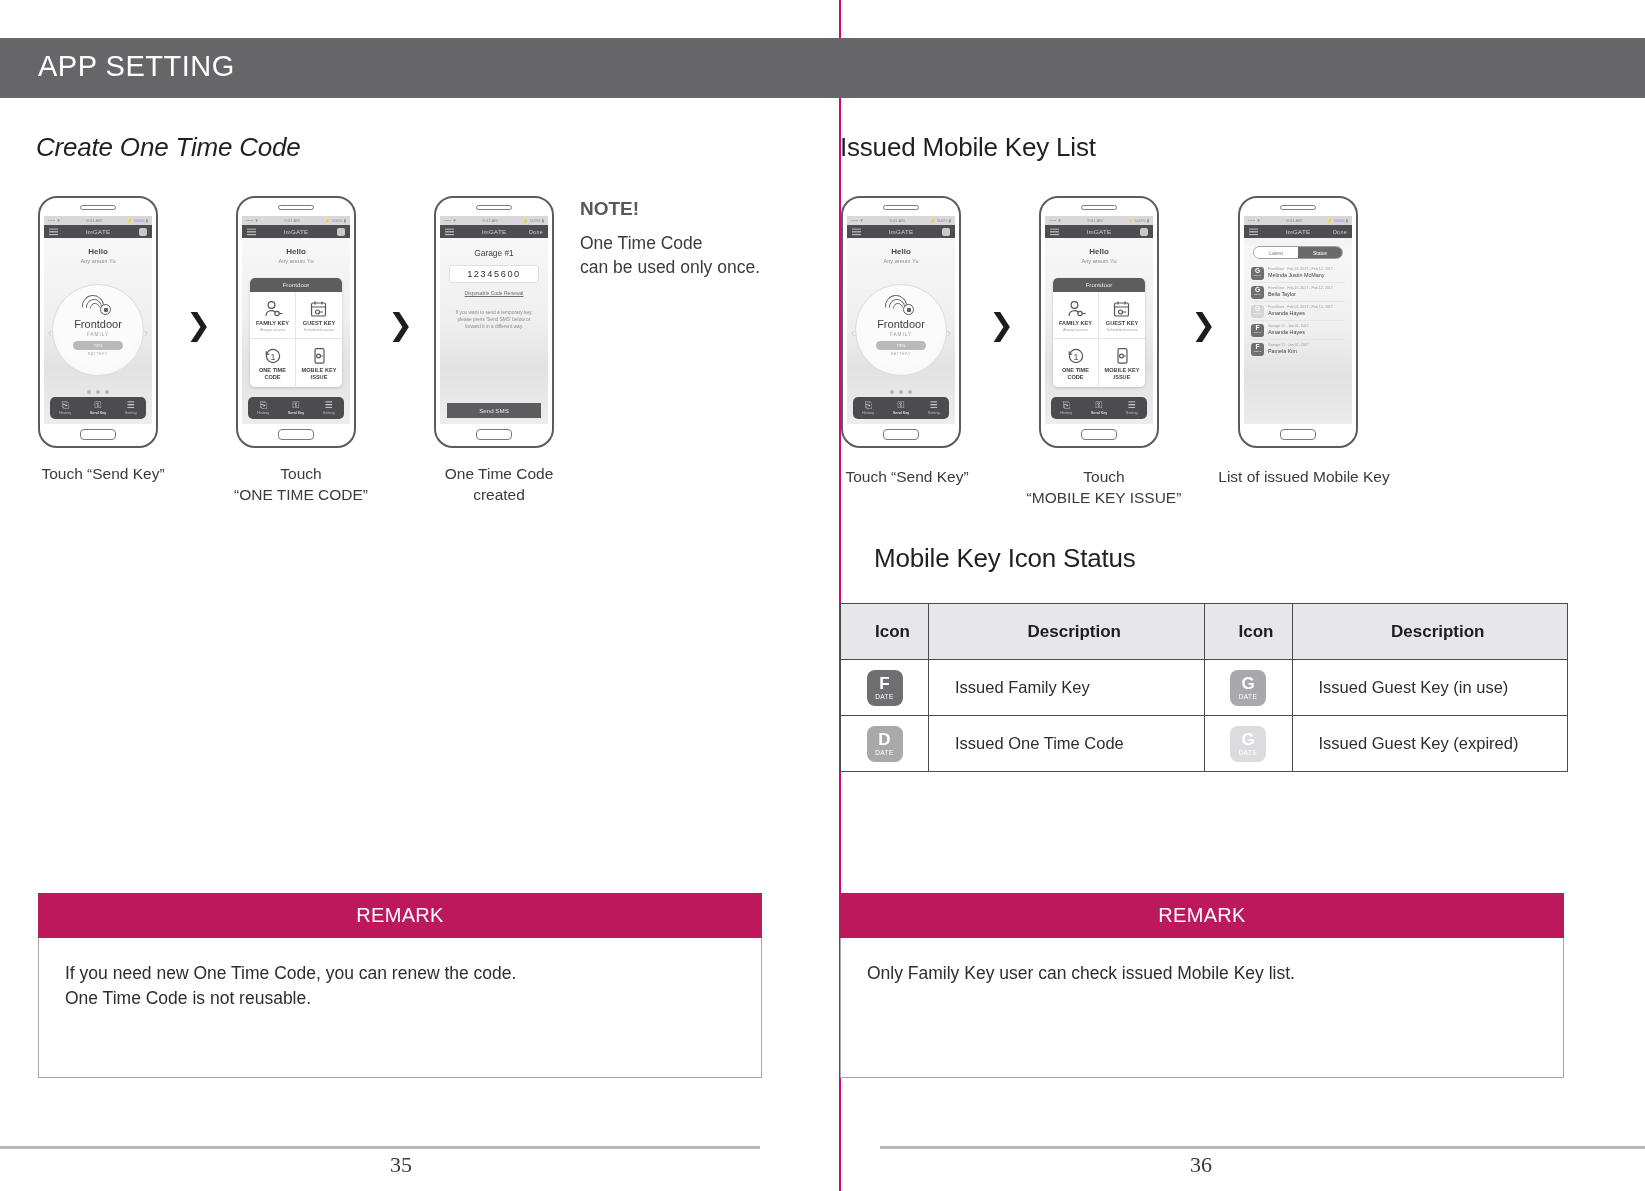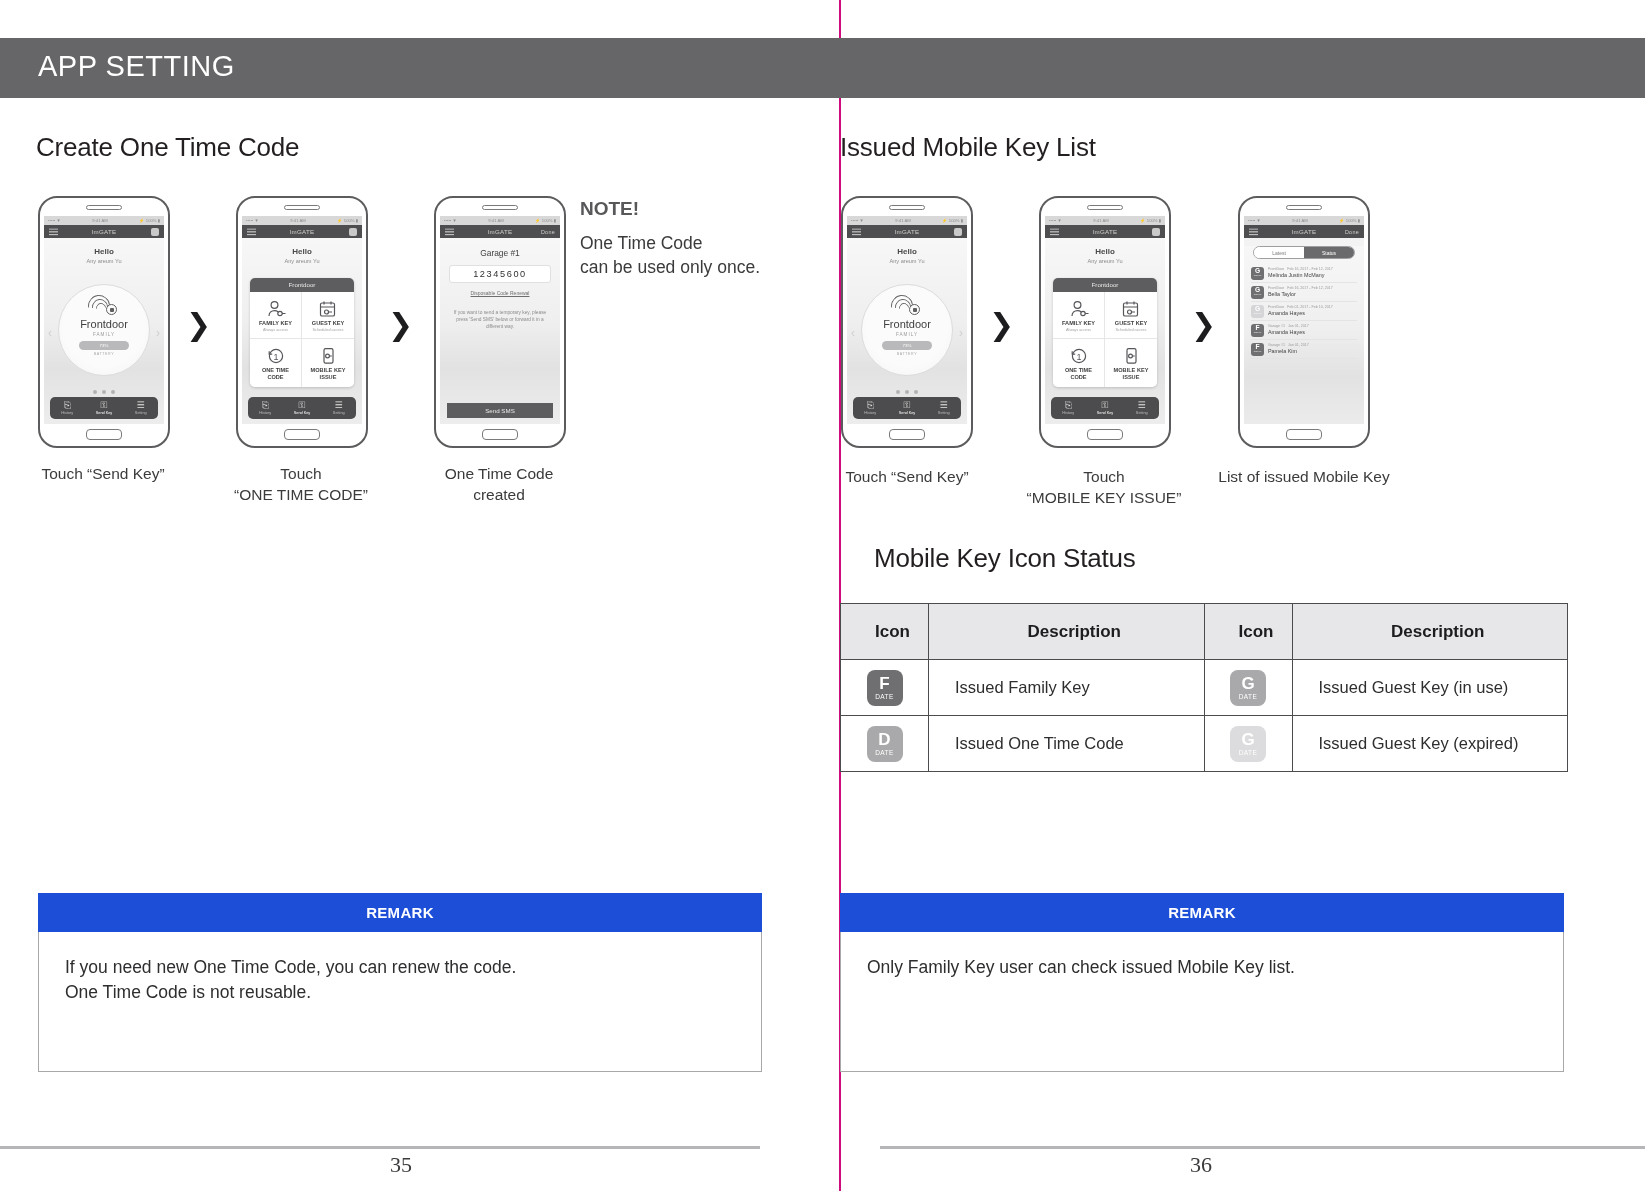--- a/index.html
+++ b/index.html
@@ -26,28 +26,28 @@
   .header-title {
     position: absolute; left: 38px; top: 50px;
     font-size: 29px; letter-spacing: .5px; color: #ffffff; font-weight: 400;
   }
 
   
   .sec-title {
     position: absolute; font-size: 26px; font-weight: 400; color: #231f20;
     letter-spacing: -.2px;
   }
-  #sec-create   { left: 36px;  top: 132px; }
+  #sec-create   { left: 36px;  top: 132px; font-style: italic; }
   #sec-issued   { left: 840px; top: 132px; }
   #sec-iconstat { left: 840px; top: 543px; padding-left: 34px; }
 
   
   .phone {
     position: absolute;
-    width: 132px; height: 252px;
+    width: 120px; height: 252px;
     border: 2.5px solid #5c5c5e;
     border-radius: 19px;
     background: #ffffff;
   }
   .phone .notch {
     position: absolute; left: 50%; top: 7px; transform: translateX(-50%);
     width: 36px; height: 5px; border: 1.3px solid #7a7a7c; border-radius: 3px;
   }
   .phone .home {
     position: absolute; left: 50%; bottom: 6px; transform: translateX(-50%);
@@ -265,22 +265,22 @@
   }
   .tblicon .l { font-size: 17px; font-weight: bold; }
   .tblicon .d { font-size: 6.5px; margin-top: 2px; letter-spacing: .4px; }
   .tblicon.dark  { background: #6f6f71; }
   .tblicon.mid   { background: #a9a9ab; }
   .tblicon.light { background: #dcdcde; }
 
   
   .remark { position: absolute; width: 724px; }
   .remark .rm-head {
-    background: #1d4ed8; color: #ffffff; text-align: center;
-    font-size: 15px; font-weight: bold; padding: 11px 0; letter-spacing: .3px;
+    background: #be185d; color: #ffffff; text-align: center;
+    font-size: 20px; font-weight: normal; padding: 11px 0; letter-spacing: .3px;
   }
   .remark .rm-body {
     border: 1px solid #a8a8aa; border-top: none; min-height: 140px;
     padding: 23px 26px; font-size: 17.5px; color: #2e2e30; line-height: 25px;
   }
   #remark-left  { left: 38px;  top: 893px; }
   #remark-right { left: 840px; top: 893px; }
 
   
   .footrule { position: absolute; height: 3px; background: #b6b6b8; }

